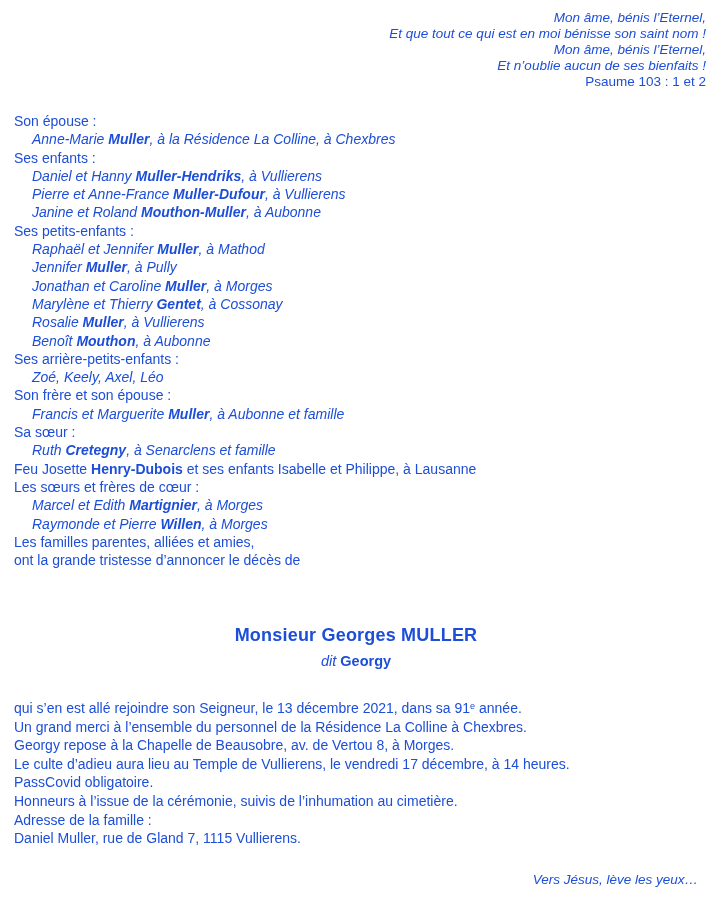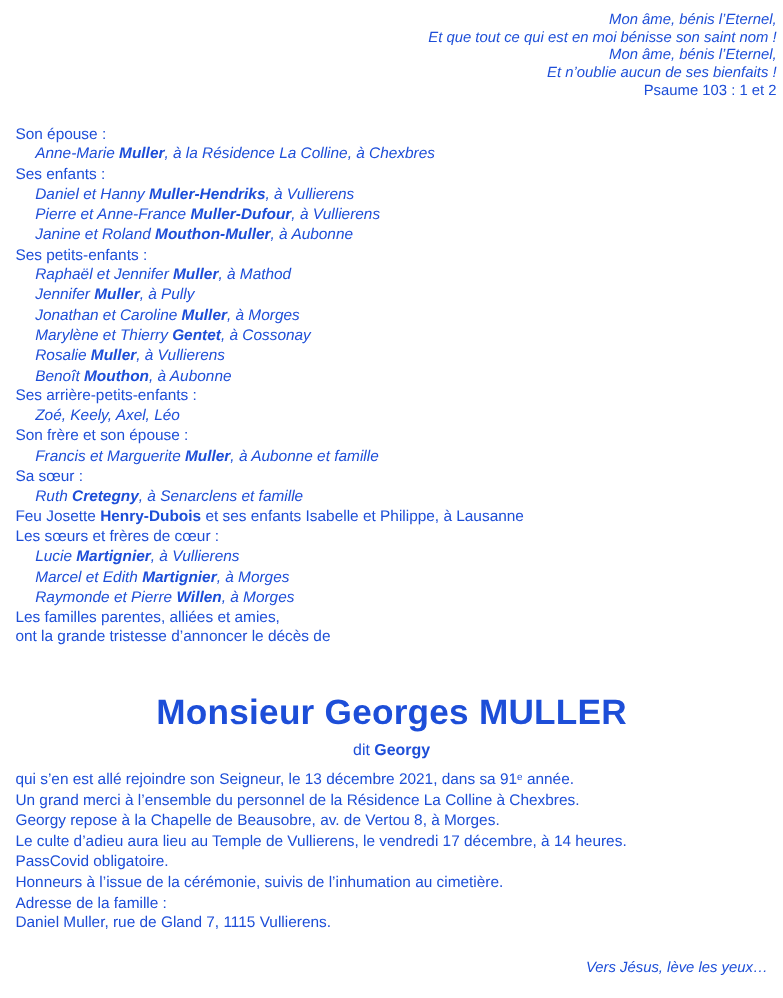--- a/index.html
+++ b/index.html
@@ -41,32 +41,32 @@
 
   
   .title-block {
     position: absolute;
     top: 621px;
     left: 0;
     width: 712px;
     text-align: center;
   }
   .title-block .deceased-name {
-    margin: 12px;
-    font-size: 32px;
+    margin: 0;
+    font-size: 18px;
     font-weight: bold;
     line-height: 28px;
     letter-spacing: 0.2px;
   }
   .title-block .subtitle {
     margin-top: 3px;
     font-size: 14.5px;
     line-height: 18px;
   }
-  .title-block .alias-prefix { font-weight: normal; }
+  .title-block .alias-prefix { font-style: italic; font-weight: normal; }
   .title-block .alias-name { font-weight: bold; }
 
   
   .announcement {
     position: absolute;
     top: 697px;
     left: 14px;
     font-size: 14px;
     line-height: 18.6px;
     white-space: nowrap;
@@ -117,21 +117,20 @@
       <div class="line indent"><span>Rosalie </span><span class="b">Muller</span><span>, à Vullierens</span></div>
       <div class="line indent"><span>Benoît </span><span class="b">Mouthon</span><span>, à Aubonne</span></div>
       <div class="line"><span>Ses arrière-petits-enfants :</span></div>
       <div class="line indent"><span>Zoé, Keely, Axel, Léo</span></div>
       <div class="line"><span>Son frère et son épouse :</span></div>
       <div class="line indent"><span>Francis et Marguerite </span><span class="b">Muller</span><span>, à Aubonne et famille</span></div>
       <div class="line"><span>Sa sœur :</span></div>
       <div class="line indent"><span>Ruth </span><span class="b">Cretegny</span><span>, à Senarclens et famille</span></div>
       <div class="line"><span>Feu Josette </span><span class="b">Henry-Dubois</span><span> et ses enfants Isabelle et Philippe, à Lausanne</span></div>
       <div class="line"><span>Les sœurs et frères de cœur :</span></div>
-      <div class="line indent"><span>Lucie </span><span class="b">Martignier</span><span>, à Vullierens</span></div>
       <div class="line indent"><span>Marcel et Edith </span><span class="b">Martignier</span><span>, à Morges</span></div>
       <div class="line indent"><span>Raymonde et Pierre </span><span class="b">Willen</span><span>, à Morges</span></div>
       <div class="line"><span>Les familles parentes, alliées et amies,</span></div>
       <div class="line"><span>ont la grande tristesse d’annoncer le décès de</span></div>
     </div>
 
   <div class="title-block">
     <h1 class="deceased-name">Monsieur Georges MULLER</h1>
     <div class="subtitle">
       <span class="alias-prefix">dit</span>

